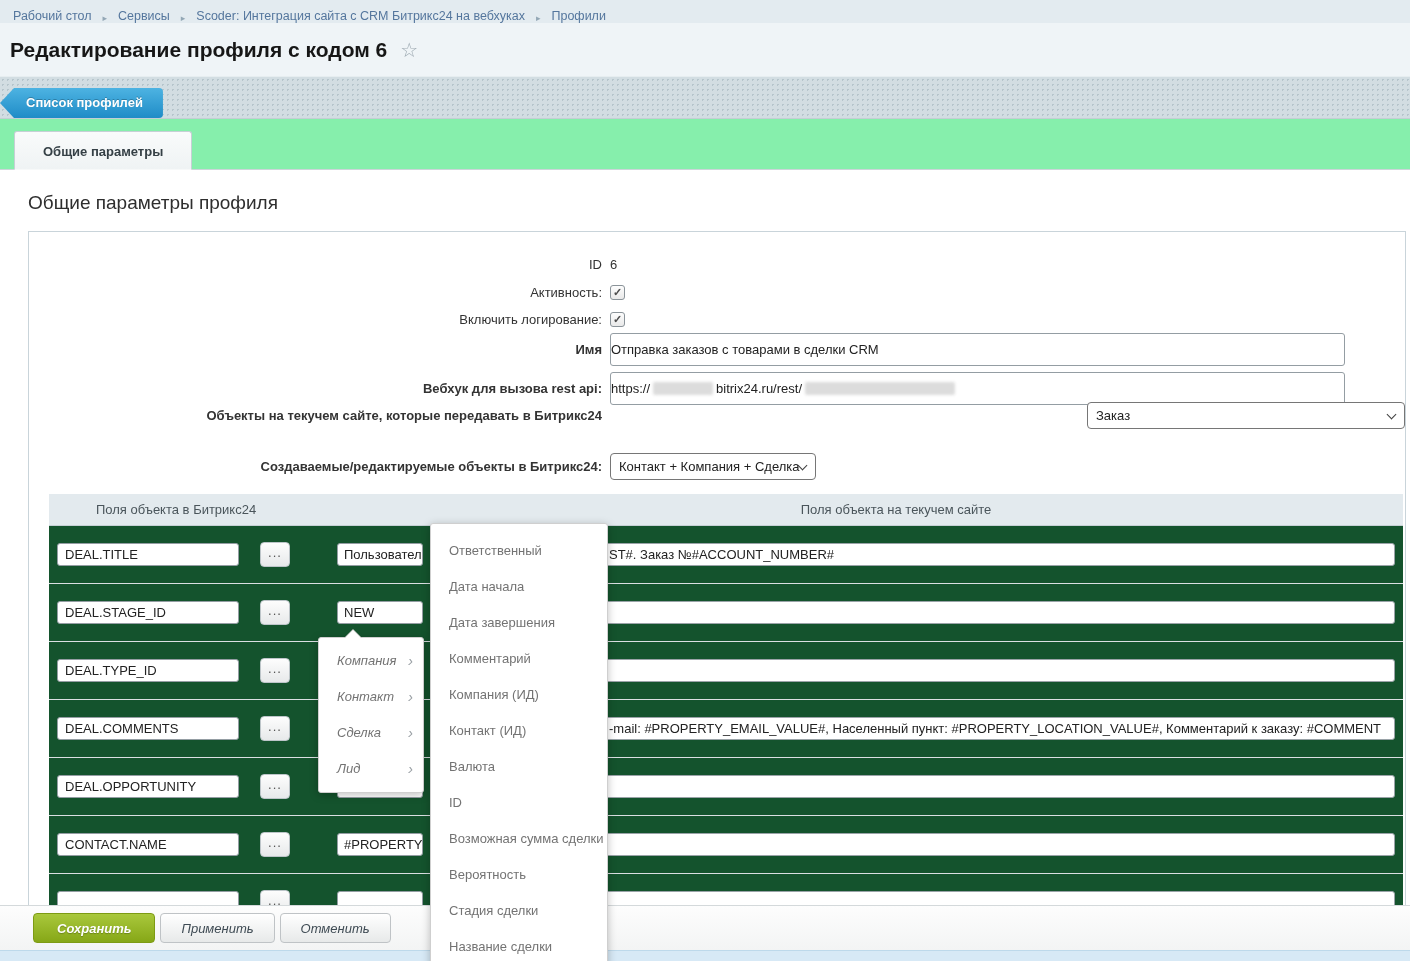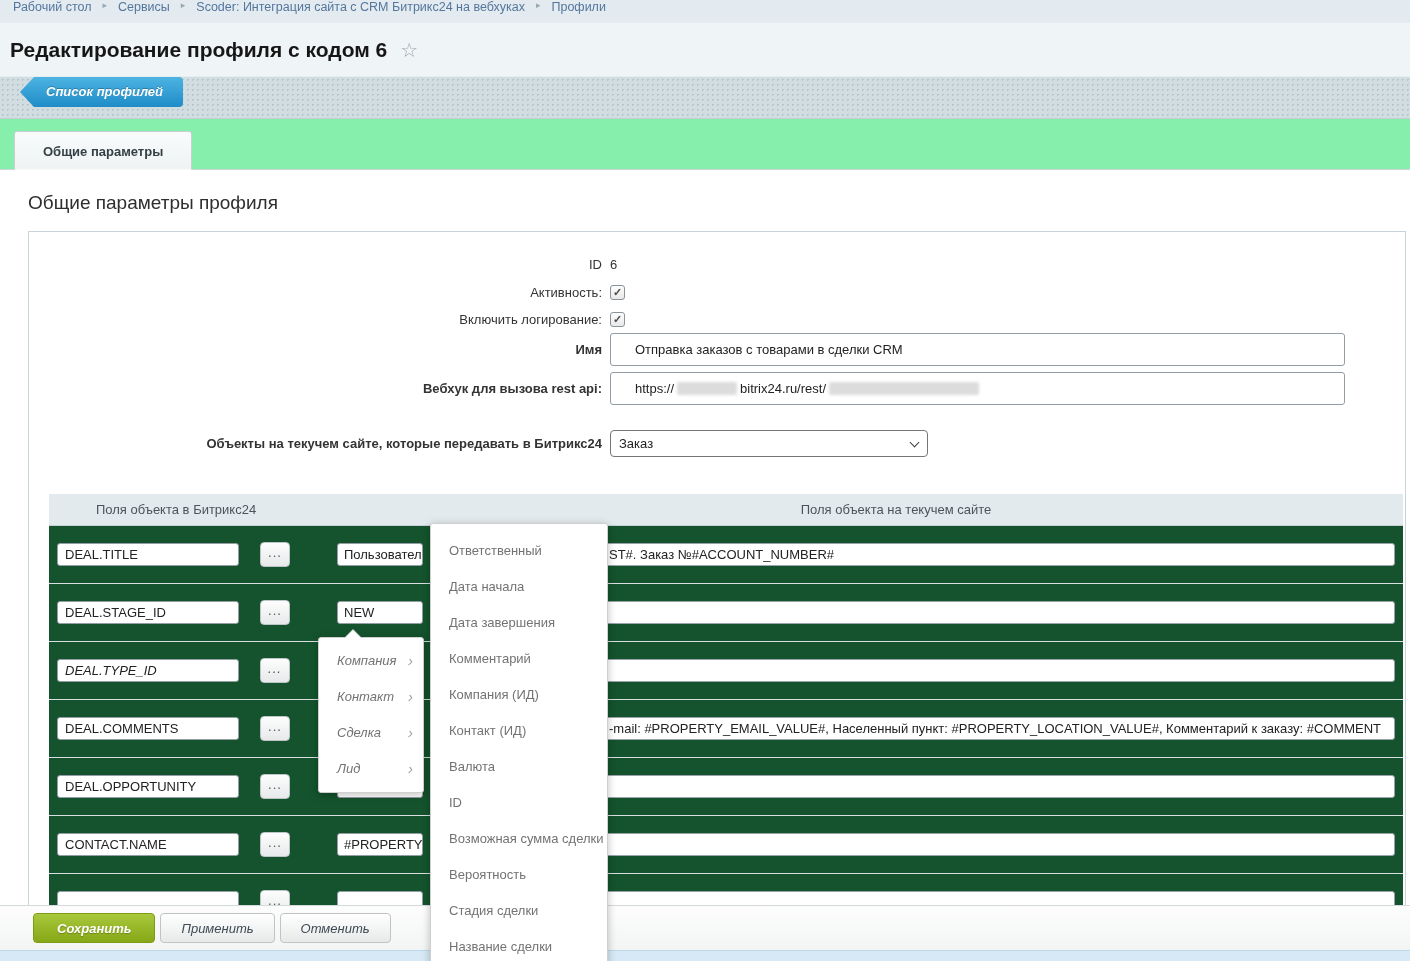--- a/index.html
+++ b/index.html
@@ -3,36 +3,36 @@
 <meta charset="utf-8">
 <style>
   * { box-sizing: border-box; margin: 0; padding: 0; }
   html,body { width:1410px; height:961px; }
   body {
     position: relative; overflow: hidden; background:#fff;
     font-family: "Liberation Sans", sans-serif; font-size:13px; color:#333;
   }
 
   
-  .breadcrumb-bar { height:23px; background:#e3ebf0; display:flex; align-items:flex-start; padding-left:13px; }
+  .breadcrumb-bar { height:23px; background:#e3ebf0; display:flex; align-items:flex-end; padding-left:13px; }
   .crumb { color:#54769d; font-size:12.5px; cursor:pointer; }
   .crumb-sep { color:#93a7b5; font-size:9px; margin:0 11px; }
 
   
   .title-bar { height:53px; background:#eff4f7; display:flex; align-items:center; padding-left:10px; }
   .page-title { font-size:21px; font-weight:bold; color:#161616; }
   .fav-star { font-size:20px; color:#9fabb3; margin-left:13px; cursor:pointer; }
 
   
   .toolbar {
-    height:43px; display:flex; align-items:flex-start; padding-left:20px;
+    height:43px; display:flex; align-items:flex-end; 
     background-color:#d2dde2;
     background-image: radial-gradient(#b6c5cc 1px, transparent 1px);
     background-size:5px 5px;
-    border-top:1px solid #e6edf0; border-bottom:1px solid #c3ced4;font-style:italic;
+    border-top:1px solid #e6edf0; border-bottom:1px solid #c3ced4;
   }
   .back-btn {
     position:relative; height:30px; line-height:30px; padding:0 20px 0 26px;
     background:linear-gradient(#4db3e2,#1f8cc7);
     color:#fff; font-weight:bold; font-size:13px; text-shadow:0 -1px 0 rgba(0,0,0,.25);
     clip-path:polygon(14px 0, 100% 0, 100% 100%, 14px 100%, 0 50%);
     border-radius:0 4px 4px 0; cursor:pointer;
   }
 
   
@@ -60,21 +60,21 @@
   .fctrl { margin-left:8px; display:flex; align-items:center; }
 
   .chk {
     width:15px; height:15px; border:1px solid #8a9399; border-radius:3px;
     background:linear-gradient(#fdfdfd,#e9e9e9); display:flex; align-items:center; justify-content:center;
     font-size:11px; color:#4d4d4d; font-weight:bold; cursor:pointer;
   }
 
   .txt-input {
     height:33px; border:1px solid #949da3; border-radius:3px; background:#fff;
-    padding:0 24px; font-size:13px; color:#222; display:flex; align-items:center;
+    padding:0 0; font-size:13px; color:#222; display:flex; align-items:center;
     overflow:hidden; white-space:nowrap;
   }
   .w-name { width:735px; }
 
   .blur-chip { display:inline-block; height:13px; background:#dcdcdc; border-radius:2px; filter:blur(1.5px); margin:0 3px; }
   .bc1 { width:60px; } .bc2 { width:150px; }
 
   .sel {
     position:relative; height:27px; border:1px solid #767676; border-radius:4px; background:#fff;
     padding:0 26px 0 8px; display:flex; align-items:center; color:#222; cursor:pointer; white-space:nowrap;
@@ -206,30 +206,39 @@
       <div class="fctrl">
         <div class="txt-input w-name">
           <span>https://</span>
             <span class="blur-chip bc1"></span>
             <span>bitrix24.ru/rest/</span>
             <span class="blur-chip bc2"></span>
         </div>
       </div>
     </div>
 
-    <div class="frow" style="top:198px;">
+    <div class="frow" style="top:170px;justify-content:space-between;">
       <div class="flabel bold">Объекты на текучем сайте, которые передавать в Битрикс24</div>
       <div class="fctrl">
         <div class="sel w-sel1">
           <span>Заказ</span>
           <span class="sel-chev"></span>
         </div>
       </div>
     </div>
 
+    <div class="frow" style="top:221px;">
+      <div class="flabel bold">Создаваемые/редактируемые объекты в Битрикс24:</div>
+      <div class="fctrl">
+        <div class="sel w-sel2">
+          <span>Контакт + Компания + Сделка</span>
+          <span class="sel-chev"></span>
+        </div>
+      </div>
+    </div>
 
     <div class="thead">
       <span class="th-left">Поля объекта в Битрикс24</span>
       <span class="th-right">Поля объекта на текучем сайте</span>
     </div>
 
     <div class="trow" style="top:294px;">
       <div class="linput">DEAL.TITLE</div>
       <div class="dots-btn">...</div>
       <div class="minput">Пользователь</div>
@@ -240,21 +249,21 @@
 
     <div class="trow" style="top:352px;">
       <div class="linput">DEAL.STAGE_ID</div>
       <div class="dots-btn">...</div>
       <div class="minput">NEW</div>
       <div class="rinput">
           <span class="rtext"></span>
         </div>
     </div>
 
-    <div class="trow" style="top:410px;font-style:italic;">
+    <div class="trow" style="top:410px;">
       <div class="linput">DEAL.TYPE_ID</div>
       <div class="dots-btn">...</div>
       <div class="minput"></div>
       <div class="rinput">
           <span class="rtext"></span>
         </div>
     </div>
 
     <div class="trow" style="top:468px;">
       <div class="linput">DEAL.COMMENTS</div>

